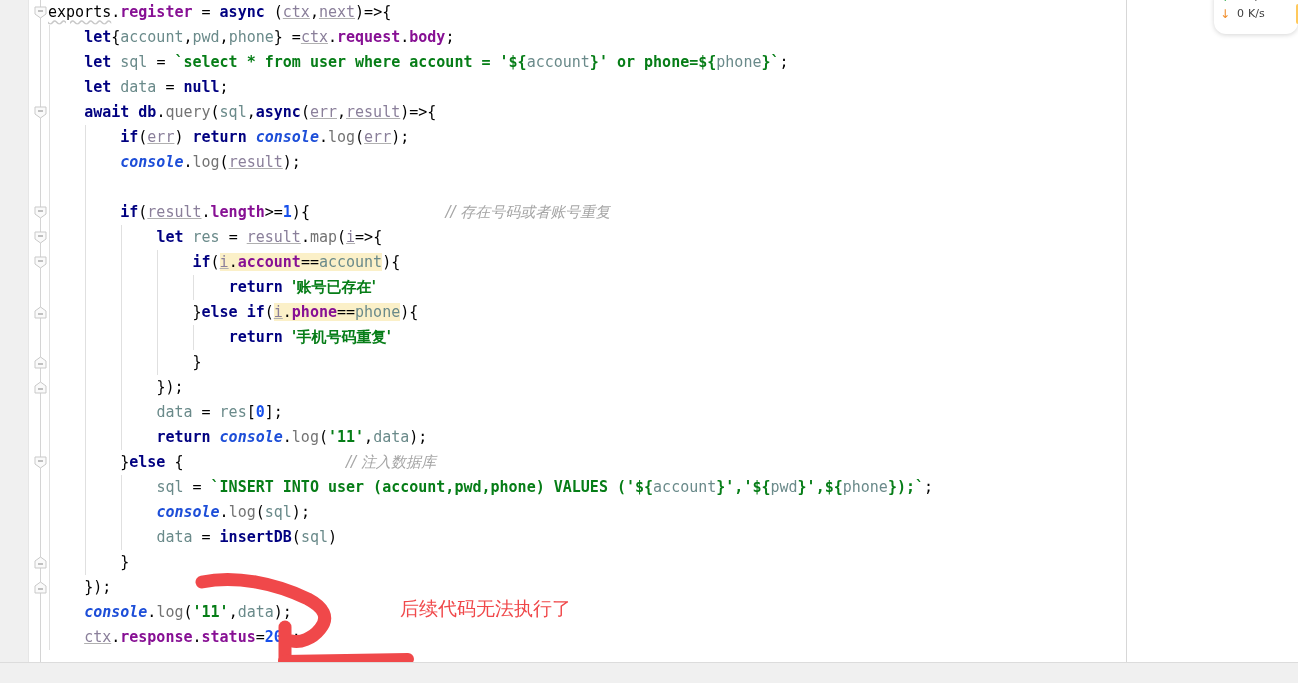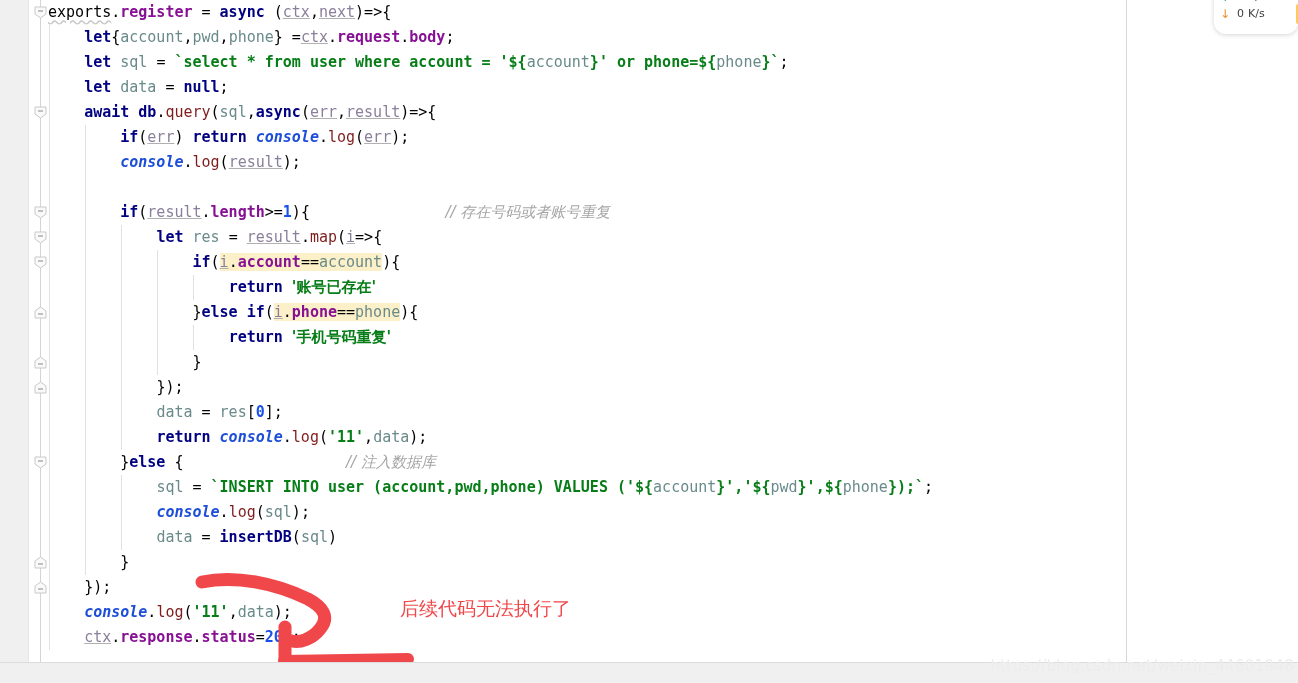--- a/index.html
+++ b/index.html
@@ -85,21 +85,21 @@
     height: 25px;
     background: #e0e0e0;
   }
 
   
   .kw       { color: #000080; font-weight: bold; }            
   .plain    { color: #000000; }                                
   .var      { color: #6a8a8a; }                                
   .param    { color: #8a7f9a; }                                
   .field    { color: #871094; font-weight: bold; }             
-  .fn       { color: #7f1d1d; }                                
+  .fn       { color: #737373; }                                
   .str      { color: #067d17; font-weight: bold; }
   .num      { color: #1750eb; font-weight: bold; }             
   .com      { color: #a5a5a5; font-style: italic; }            
   .glob     { color: #1d4ed8; font-weight: bold; font-style: italic; } 
   .under    { text-decoration: underline; text-decoration-color: #b0b0b0; }
   .squig {
     text-decoration: underline;
     text-decoration-style: wavy;
     text-decoration-color: #c8c8c8;
     text-underline-offset: 2px;
@@ -191,21 +191,20 @@
 
   <svg class="annot-svg" viewBox="0 0 260 115">
     <path d="M22,27 C55,20 95,28 128,44 C143,52 150,62 140,74 C132,84 120,88 112,86" stroke="#f0484a" stroke-width="13" fill="none" stroke-linecap="round" stroke-linejoin="round"></path>
     <path d="M105,72 L105,108" stroke="#f0484a" stroke-width="13" fill="none" stroke-linecap="round"></path>
     <path d="M104,106 L228,104" stroke="#f0484a" stroke-width="12" fill="none" stroke-linecap="round"></path>
   </svg>
   <div class="annot-text">后续代码无法执行了</div>
 
   <div class="bottom-strip"></div>
 
-  <div class="watermark">https://blog.csdn.net/weixin_44601948</div>
 
   <div class="netwidget">
     <div class="netwidget-edge"></div>
     <div class="netrow">
       <span class="arrow up">↑</span>
       <span class="val">0</span>
       <span class="unit">K/s</span>
     </div>
     <div class="netrow">
       <span class="arrow down">↓</span>

